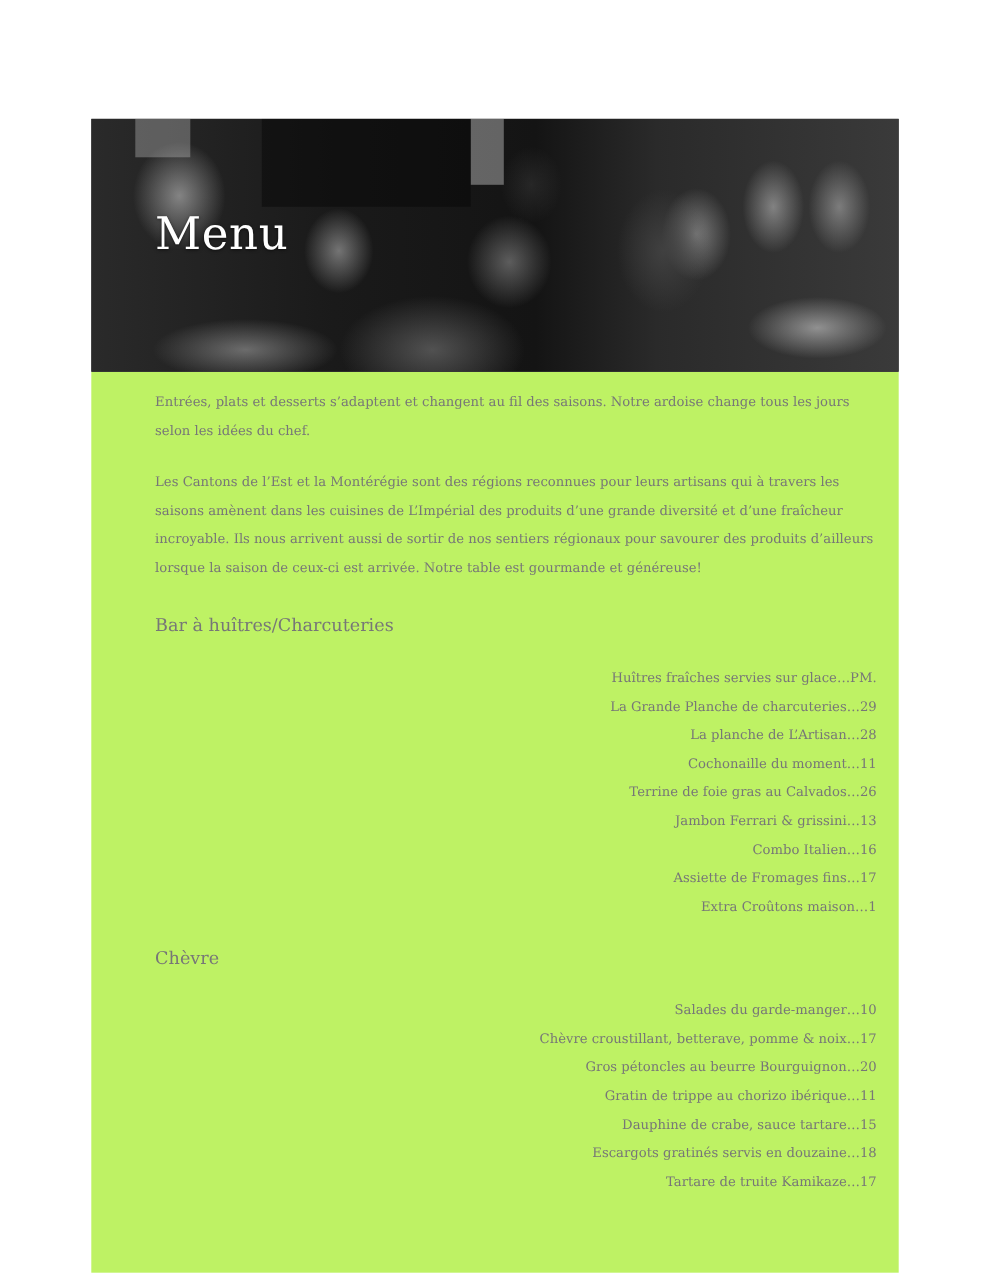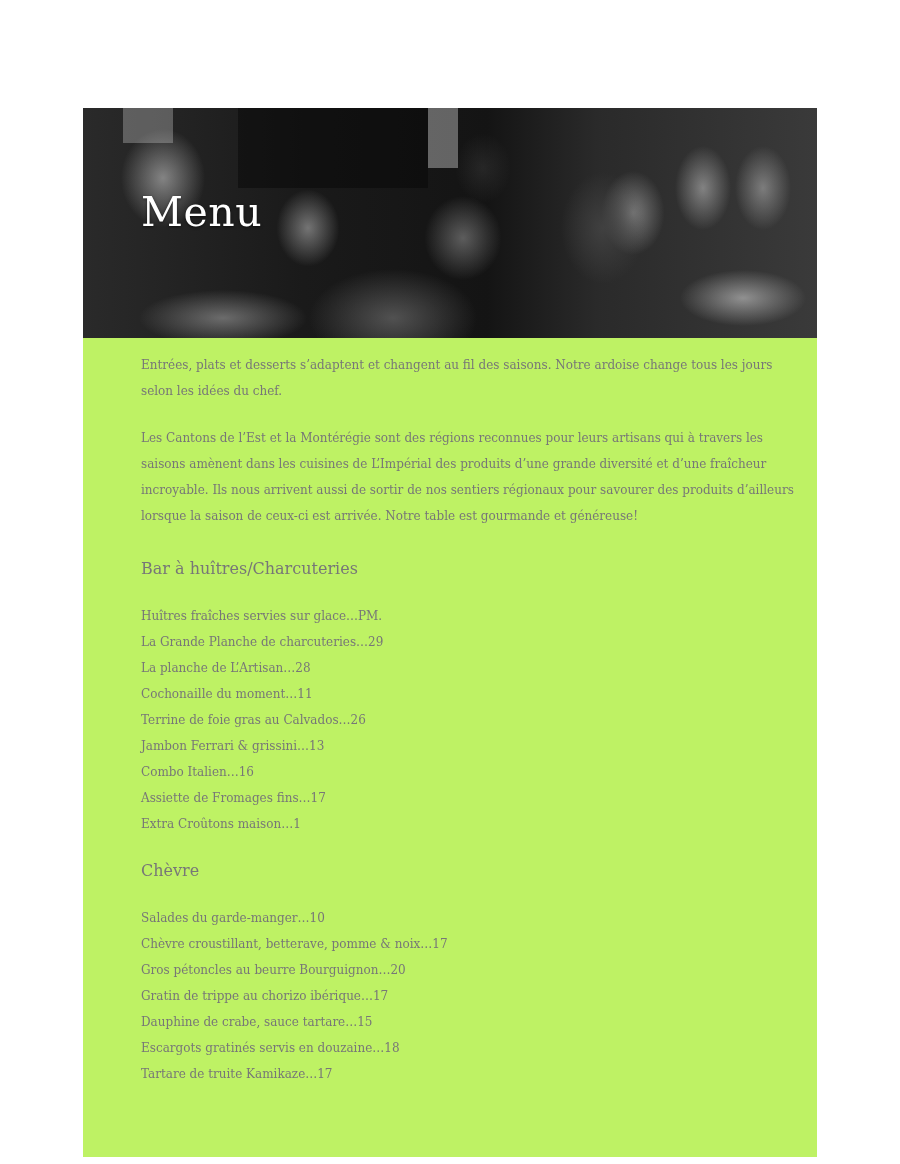--- a/index.html
+++ b/index.html
@@ -95,20 +95,21 @@
       padding-top: 6px;
       height: 26px;
       font-weight: normal;
       font-size: 16px;
       color: #777777;
     }
     .menu-list {
       list-style: none;
       margin: 21px 0 15px 0;
       padding: 0;
+      text-align: right;
     }
     .menu-list li {
       height: 26px;
       line-height: 26px;
       white-space: nowrap;
     }
   </style>
 </head>
 <body>
 
@@ -137,20 +138,20 @@
       <li>Combo Italien…16</li>
       <li>Assiette de Fromages fins…17</li>
       <li>Extra Croûtons maison…1</li>
     </ul>
 
     <h2 class="section-heading">Chèvre</h2>
     <ul class="menu-list">
       <li>Salades du garde-manger…10</li>
       <li>Chèvre croustillant, betterave, pomme &amp; noix…17</li>
       <li>Gros pétoncles au beurre Bourguignon…20</li>
-      <li>Gratin de trippe au chorizo ibérique…17</li>
+      <li>Gratin de trippe au chorizo ibérique…11</li>
       <li>Dauphine de crabe, sauce tartare…15</li>
       <li>Escargots gratinés servis en douzaine…18</li>
       <li>Tartare de truite Kamikaze…17</li>
     </ul>
   </div>
 
 </div>
 
 </body></html>

